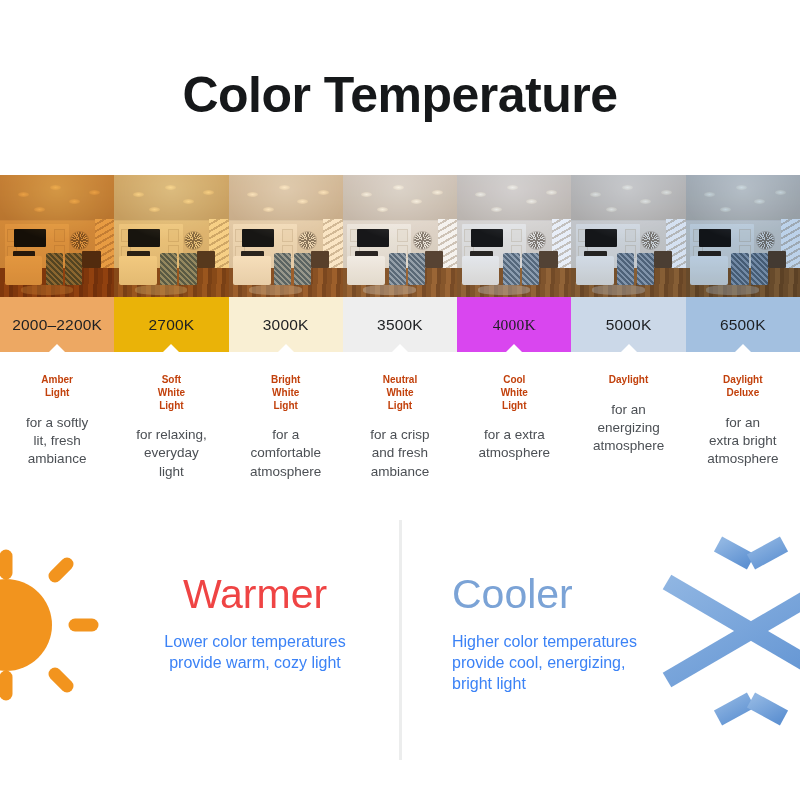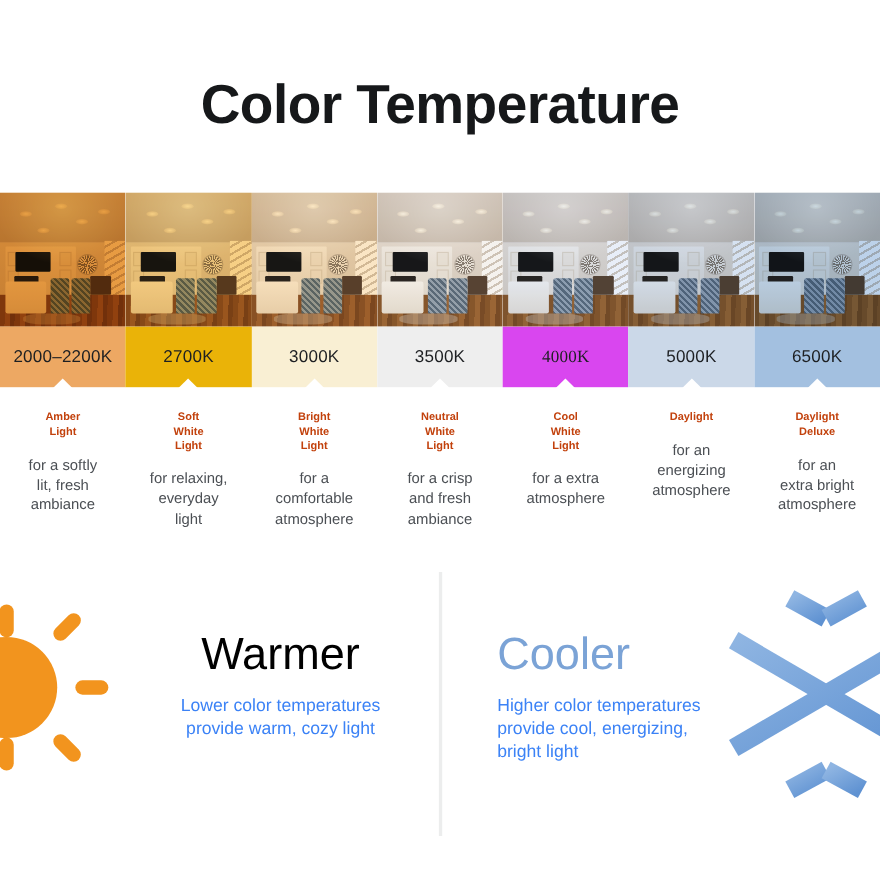--- a/index.html
+++ b/index.html
@@ -234,21 +234,21 @@
     top: 62px;
   }
   .panel.warm { left: 130px; width: 250px; text-align: center; }
   .panel.cool { left: 452px; width: 270px; text-align: left; }
   .panel-title {
     font-size: 41px;
     font-weight: 300;
     line-height: 1;
     margin-bottom: 16px;
   }
-  .panel.warm .panel-title { color: #000000; }
+  .panel.warm .panel-title { color: #ef4444; }
   .panel.cool .panel-title { color: #7ba3d6; }
   .panel-text {
     font-size: 16px;
     color: #3b82f6;
     line-height: 1.32;
   }
 
   
   .sun-icon {
     position: absolute;

